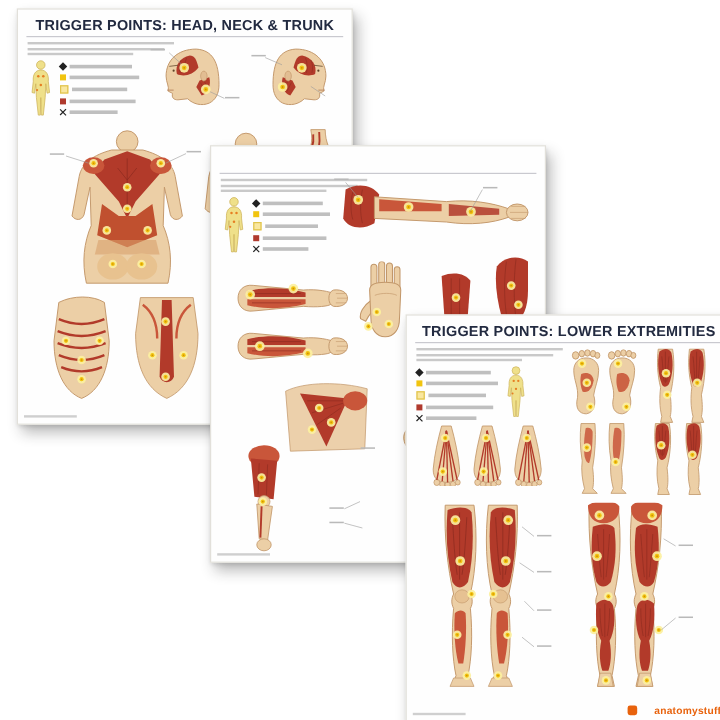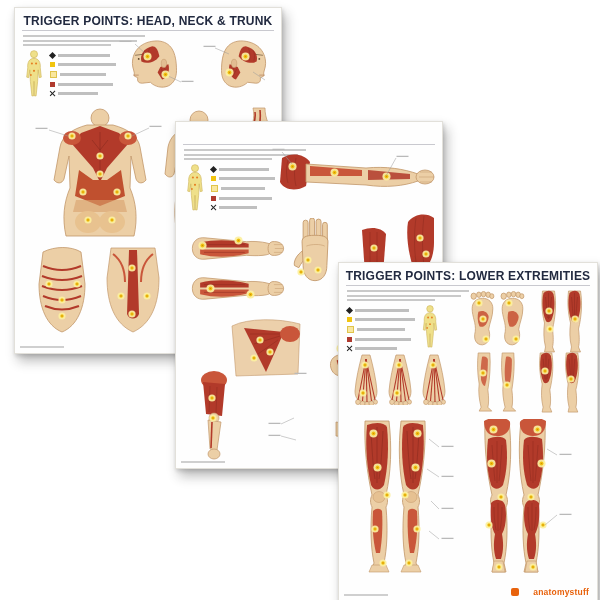--- a/index.html
+++ b/index.html
@@ -1,19 +1,19 @@
 <!DOCTYPE html>
 <html><head>
 <meta charset="utf-8">
 <style>
   html,body{margin:0;padding:0;background:#ffffff;}
   body{font-family:"Liberation Sans", sans-serif;}
   .stage{position:relative;width:600px;height:600px;overflow:hidden;background:#ffffff;}
   .poster{position:absolute;background:#fefefe;border:1px solid #e2e0da;
-          box-shadow:4px 7px 11px rgba(30,30,30,.30), 1px 2px 4px rgba(0,0,0,.15);}
+          box-shadow:4px 7px 11px rgba(30,30,30,.30), 1px 2px 4px rgba(0,0,0,.15);padding-left:12px;}
   #poster1{left:14px;top:7px;width:266px;height:345px;z-index:1;}
   #poster2{left:175px;top:121px;width:266px;height:346px;z-index:2;}
   #poster3{left:338px;top:262px;width:258px;height:338px;z-index:3;}
   .ptitle{position:absolute;top:6px;left:0;right:0;text-align:center;font-weight:bold;
           font-size:12px;letter-spacing:.2px;color:#222a40;white-space:nowrap;}
   #poster3 .ptitle{font-size:12px;}
   .trule{position:absolute;top:22px;left:7px;right:7px;height:1px;background:#c9c9cf;}
   .intro{position:absolute;top:27px;left:8px;}
   .intro i{display:block;height:2px;background:#c9c9c9;margin-bottom:2.5px;}
   .intro i:nth-child(1){width:122px;}

